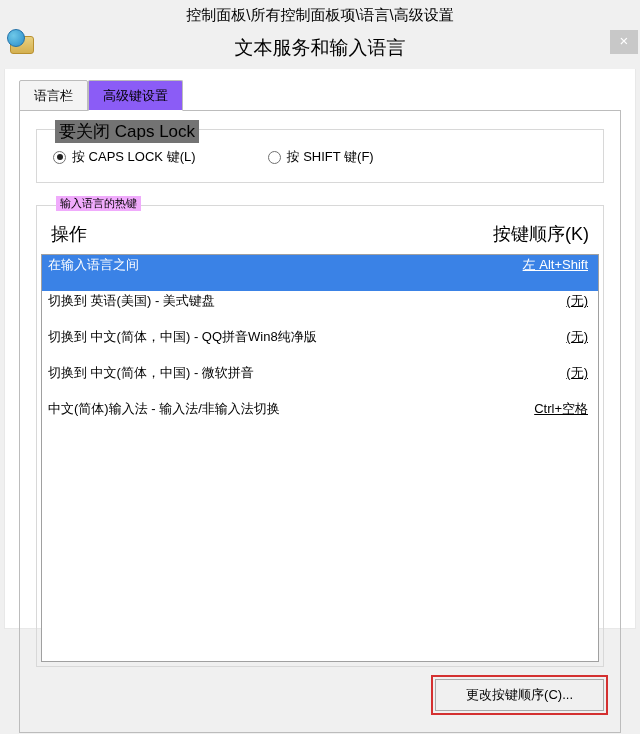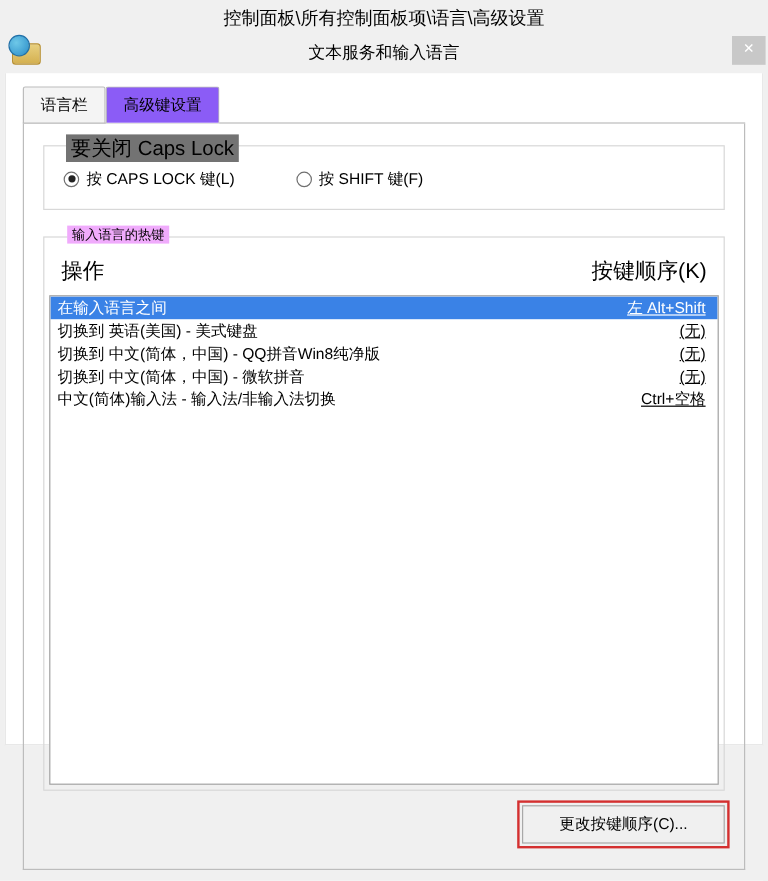--- a/index.html
+++ b/index.html
@@ -37,21 +37,21 @@
       left: -4px;
       top: -8px;
       width: 16px;
       height: 16px;
       border-radius: 50%;
       background: radial-gradient(circle at 35% 35%, #6ec8e8, #2a8cc8);
       border: 1px solid #2070a8;
     }
     .dialog-title {
       text-align: center;
-      font-size: 14px;
+      font-size: 19px;
       padding-top: 10px;
     }
     .close-btn {
       position: absolute;
       right: 2px;
       top: 30px;
       width: 28px;
       height: 24px;
       background: #c8c8c8;
       color: #fff;
@@ -109,21 +109,21 @@
     .fieldset-legend {
       position: absolute;
       top: -10px;
       left: 18px;
       background: #737373;
       padding: 0 4px;
       font-size: 17px;
     }
     .radio-row {
       display: flex;
-      gap: 51px;
+      gap: 72px;
       padding-top: 4px;
     }
     .radio-option {
       display: flex;
       align-items: center;
       gap: 6px;
       cursor: pointer;
     }
     .radio-circle {
       width: 13px;
@@ -165,21 +165,21 @@
     .col-keys { text-align: right; min-width: 110px; }
     .list-body {
       border: 1px solid #a0a0a0;
       margin: 0 4px 0 4px;
       height: 408px;
       background: #fff;
       overflow: auto;
     }
     .list-row {
       display: flex;
-      padding: 1px 10px 1px 6px;
+      padding: 1px 10px 18px 6px;
       font-size: 13px;
       line-height: 17px;
       cursor: pointer;
     }
     .list-row.selected {
       background: #3a82e6;
       color: #fff;
     }
     .cell-action { flex: 1; white-space: nowrap; overflow: hidden; }
     .cell-keys { text-align: right; min-width: 90px; white-space: nowrap; text-decoration: underline; }

